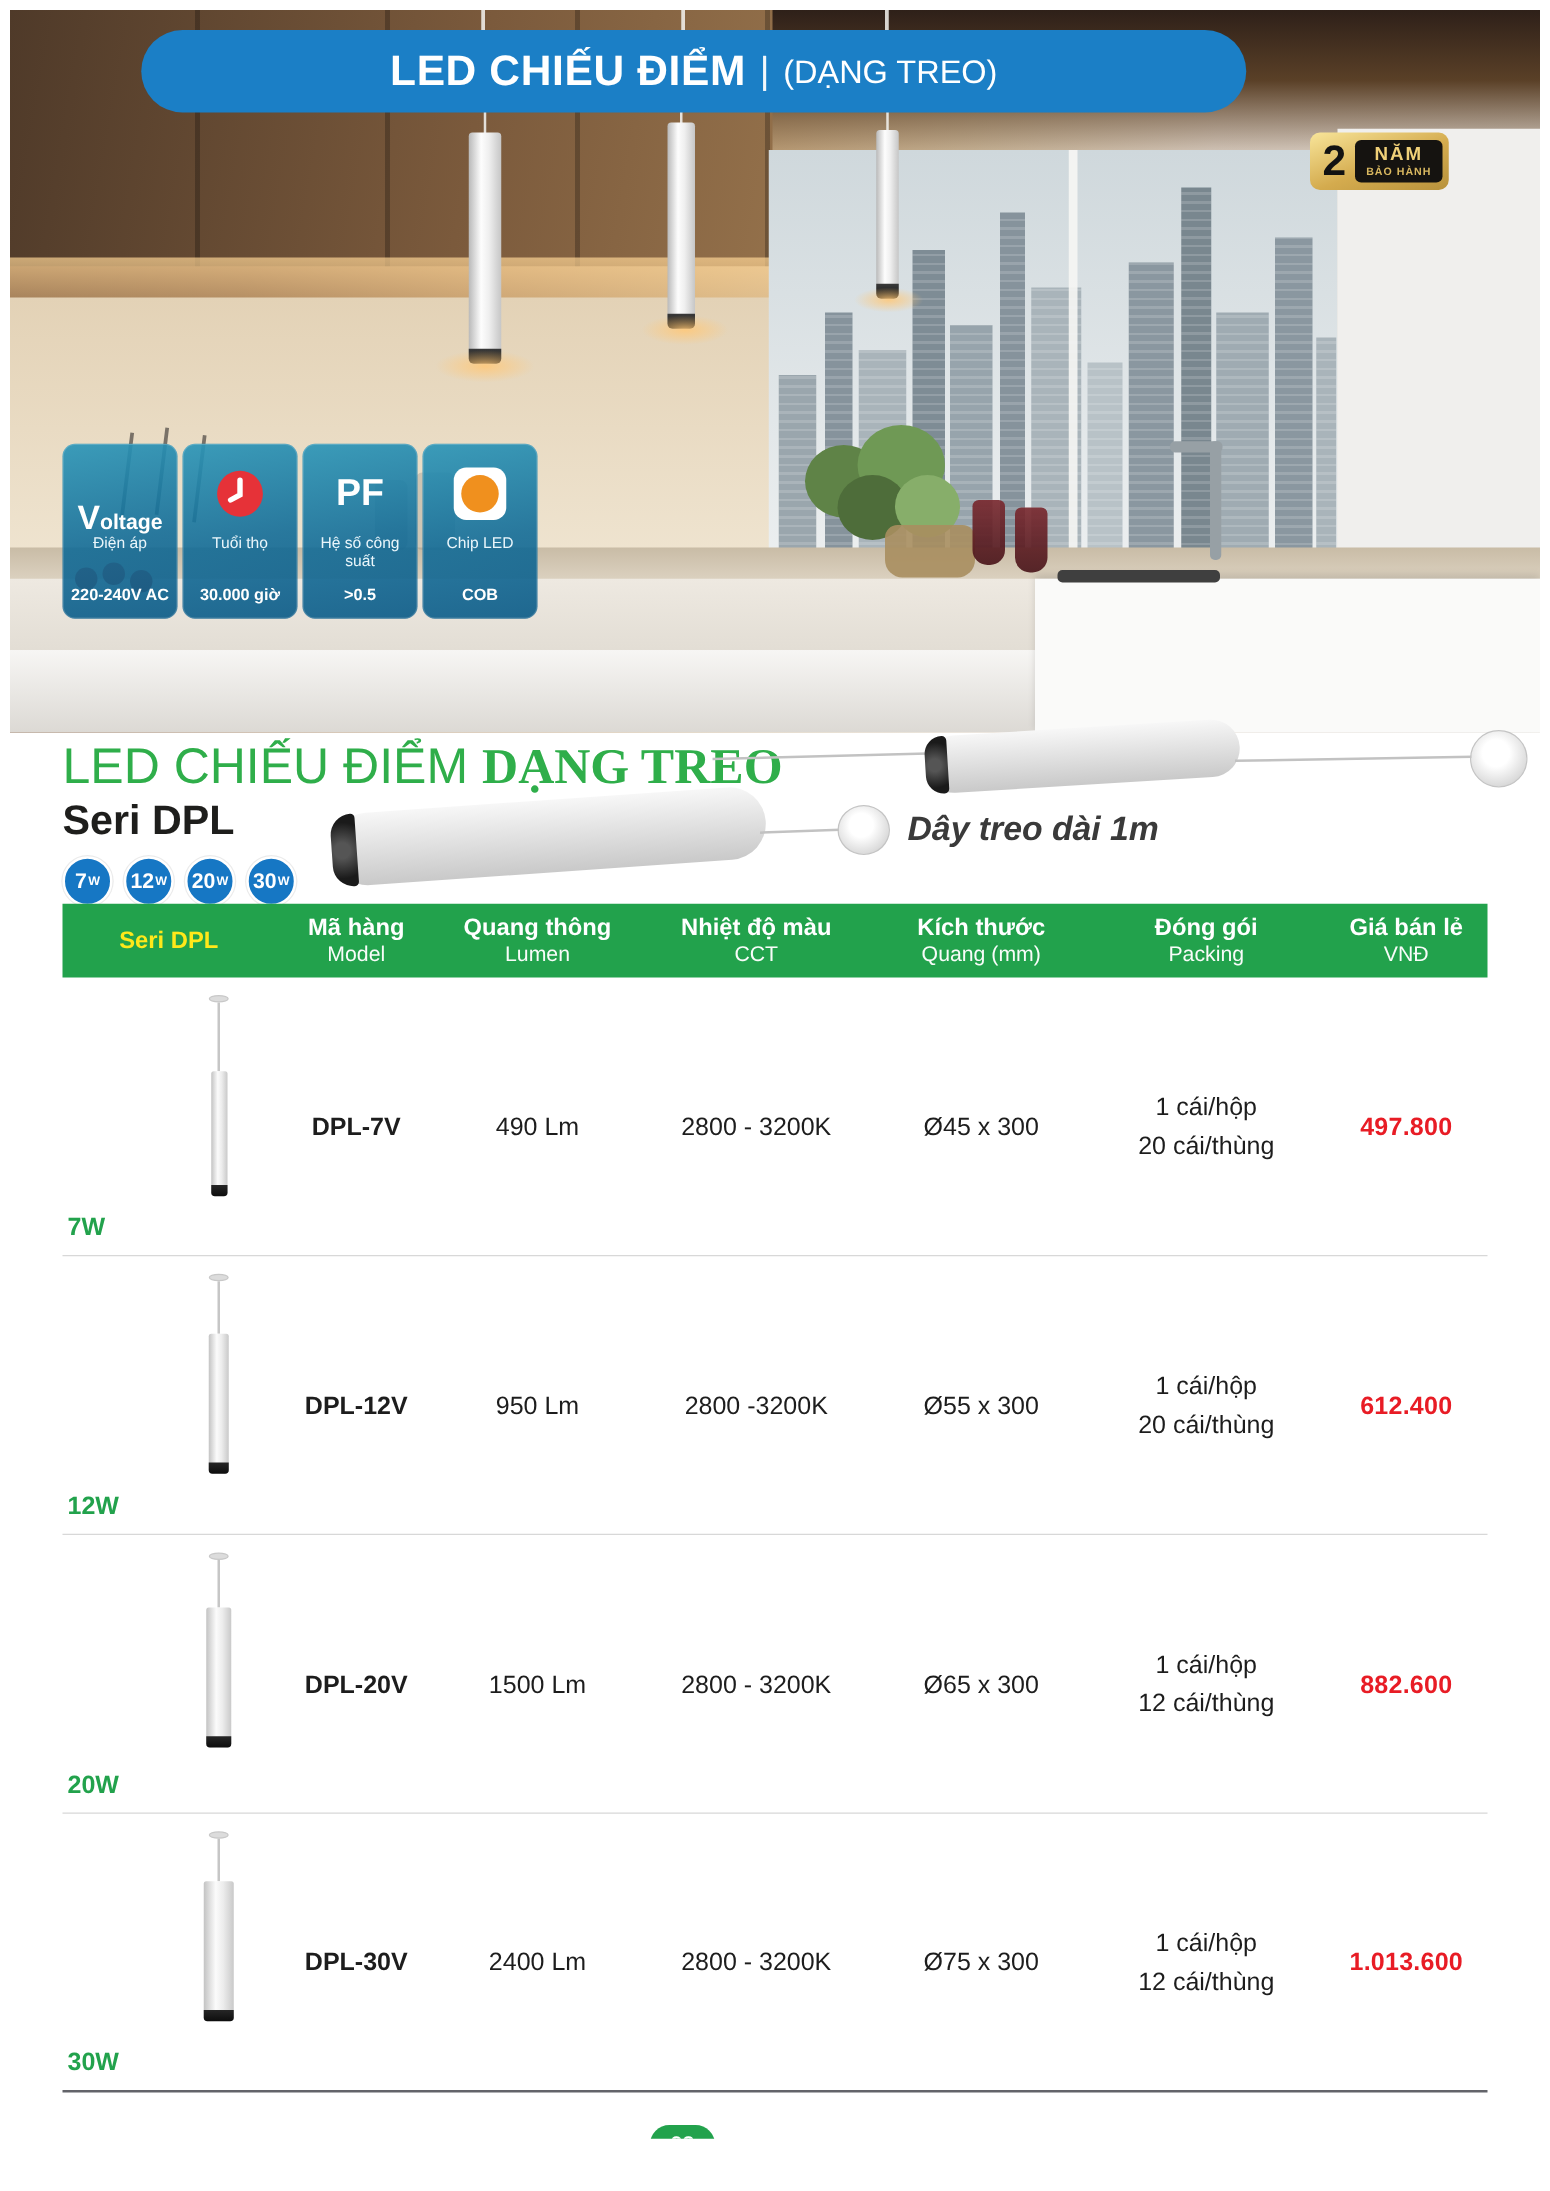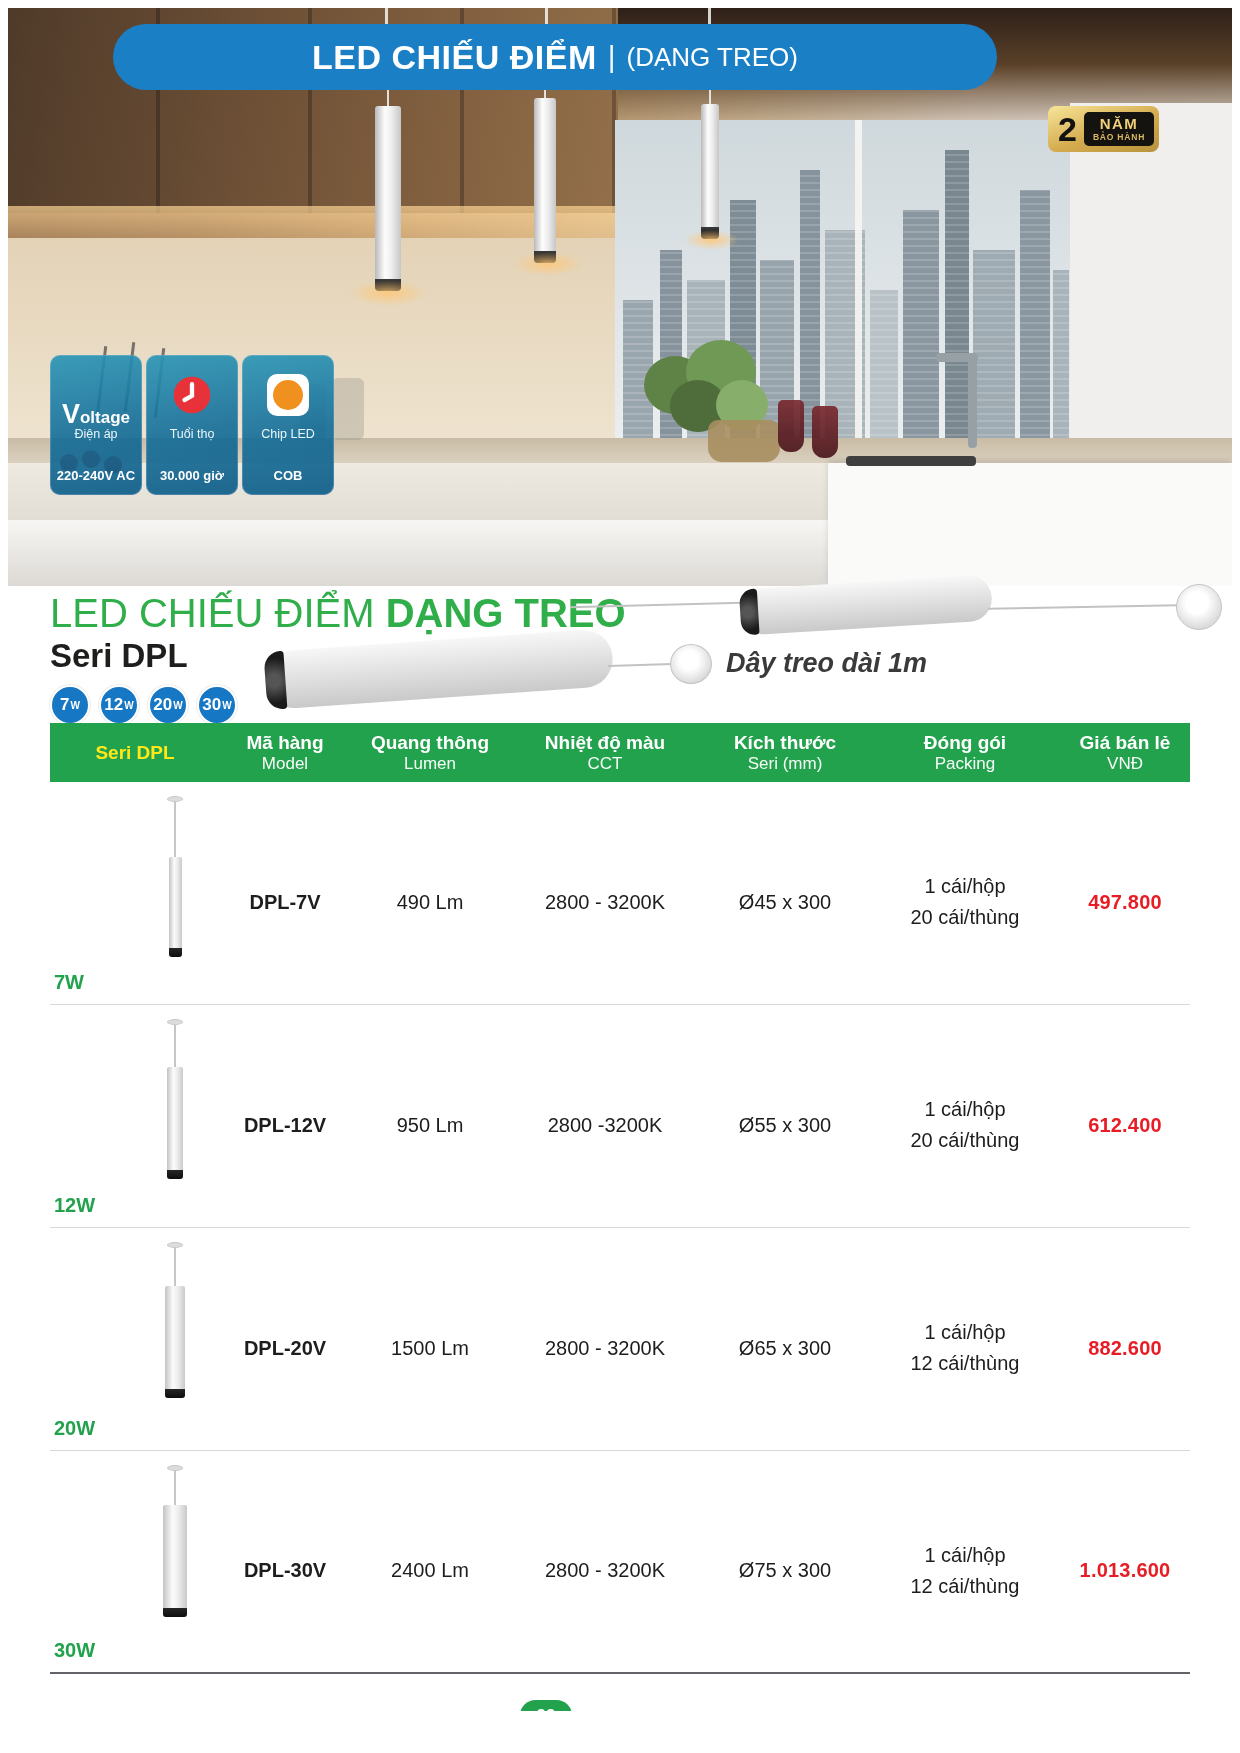--- a/index.html
+++ b/index.html
@@ -68,21 +68,21 @@
   .big-text { font-size:30px; font-weight:bold; }
   .chip { width:42px; height:42px; background:#fff; border-radius:10px; display:flex; align-items:center; justify-content:center; }
   .chip-dot { width:30px; height:30px; border-radius:50%; background:#f0901e; }
   .cone { width:40px; height:38px; background:linear-gradient(180deg,#ffe73d,#f2c417); clip-path:polygon(55% 0,100% 100%,0 92%); transform:rotate(-14deg); }
   .spec-label { font-size:12.5px; line-height:1.2; text-align:center; max-width:84px; min-height:32px; margin-top:5px; color:#eaf6fb; }
   .spec-value { font-size:13px; font-weight:bold; margin-top:auto; margin-bottom:12px; }
 
   
   .section { position:absolute; left:50px; top:592px; width:1140px; height:128px; }
   .sec-title { font-size:40px; color:#2fae4a; line-height:1.05; }
-  .sec-title .tb { font-weight:bold; }
+  .sec-title .tb { font-weight:bold;font-family:Liberation Serif, serif; }
   .sec-series { font-size:33px; font-weight:bold; color:#1e1e1c; margin-top:3px; }
   .watts { display:flex; gap:9px; margin-top:10px; }
   .wcirc { width:40px; height:40px; border-radius:50%; background:#1677c4; border:2.5px solid #fff; box-shadow:0 0 0 1px rgba(0,0,0,.08);
            color:#fff; display:flex; align-items:center; justify-content:center; font-weight:bold; font-size:17px; }
   .wcirc sup { font-size:10px; margin-left:1px; }
   .h-wire { position:absolute; height:2px; background:#c2c2c2; }
   .h-tube { position:absolute; background:linear-gradient(180deg,#f7f7f7,#dedede 55%,#c9c9c9); }
   .h-cap { position:absolute; left:0; top:0; height:100%; background:radial-gradient(circle at 42% 50%,#555 20%,#1a1a1a 72%); }
   .h-disc { position:absolute; border-radius:50%; background:radial-gradient(circle at 45% 40%,#ffffff 30%,#d8d8d8 75%,#bdbdbd); border:1px solid #c4c4c4; }
   .wire-note { position:absolute; left:676px; top:56px; font-size:27px; font-weight:bold; font-style:italic; color:#3a3a3a; }
@@ -215,20 +215,27 @@
           <svg width="40" height="40" viewBox="0 0 24 24">
               <circle cx="12" cy="12" r="11" fill="#e63238"></circle>
               <path d="M12 5.5 V12.5 L7.5 15" stroke="#fff" stroke-width="2.6" fill="none" stroke-linecap="round"></path>
             </svg>
         </div>
         <div class="spec-label">Tuổi thọ</div>
         <div class="spec-value">30.000 giờ</div>
       </div>
       <div class="spec">
         <div class="spec-iconzone">
+            <span class="big-text">PF</span>
+          </div>
+        <div class="spec-label">Hệ số công suất</div>
+        <div class="spec-value">&gt;0.5</div>
+      </div>
+      <div class="spec">
+        <div class="spec-iconzone">
             <span class="chip">
               <span class="chip-dot"></span>
             </span>
           </div>
         <div class="spec-label">Chip LED</div>
         <div class="spec-value">COB</div>
       </div>
     </div>
   </div>
 
@@ -285,21 +292,21 @@
       <div class="th">
           <div class="l1">Quang thông</div>
           <div class="l2">Lumen</div>
         </div>
       <div class="th">
           <div class="l1">Nhiệt độ màu</div>
           <div class="l2">CCT</div>
         </div>
       <div class="th">
           <div class="l1">Kích thước</div>
-          <div class="l2">Seri (mm)</div>
+          <div class="l2">Quang (mm)</div>
         </div>
       <div class="th">
           <div class="l1">Đóng gói</div>
           <div class="l2">Packing</div>
         </div>
       <div class="th">
           <div class="l1">Giá bán lẻ</div>
           <div class="l2">VNĐ</div>
         </div>
     </div>

